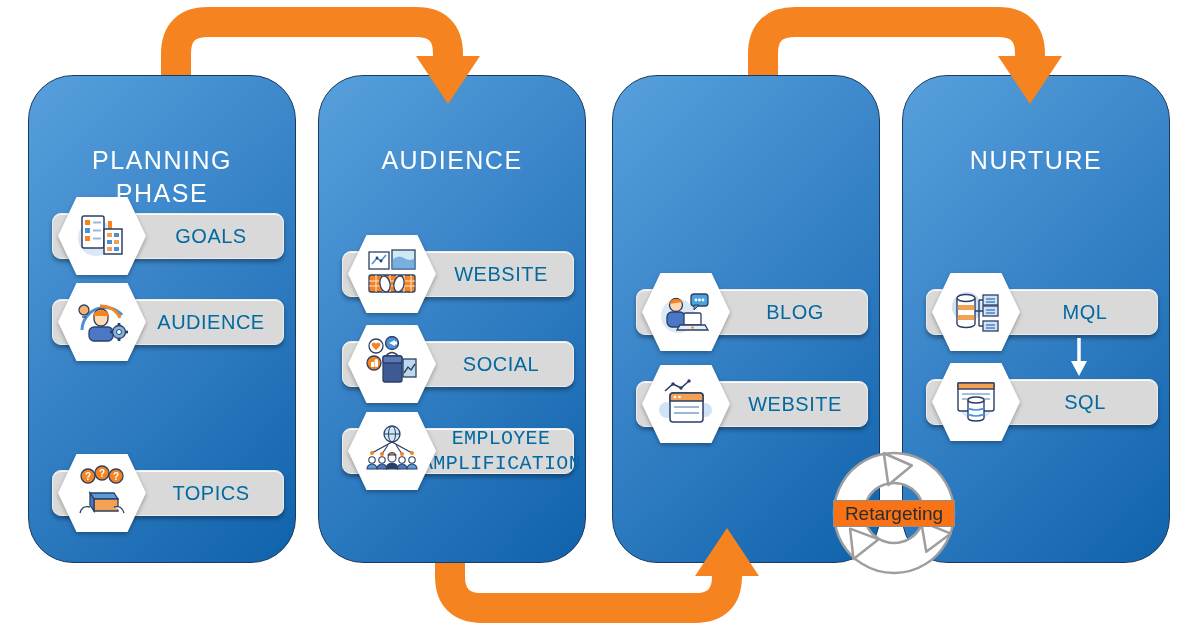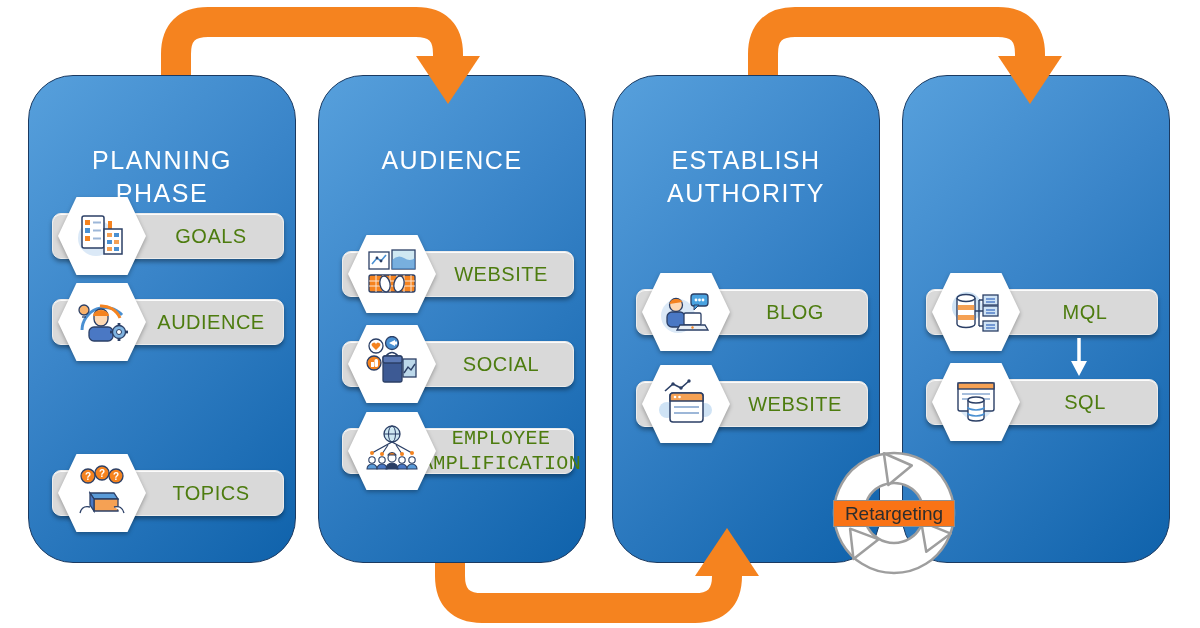--- a/index.html
+++ b/index.html
@@ -15,21 +15,21 @@
   #card-1{left:28px;} #card-2{left:318px;} #card-3{left:612px;} #card-4{left:902px;}
 
   .card-title{position:absolute;top:32px;left:0;width:100%;text-align:center;color:#ffffff;
               font-size:25px;line-height:33px;letter-spacing:1.5px;font-weight:400;margin-top:36px;}
 
   .row{position:absolute;left:23px;width:232px;height:46px;}
   .pill{position:absolute;left:0;top:0;right:0;bottom:0;background:#d9d9d9;border-radius:9px;
         border:1px solid #ececec;box-sizing:border-box;
         box-shadow:0 3px 4px rgba(0,0,0,0.35), inset 0 1px 0 rgba(255,255,255,0.9);}
   .pill-label{position:absolute;left:92px;right:6px;top:0;bottom:0;display:flex;align-items:center;
-              justify-content:center;text-align:center;font-size:20px;color:#4d7c0f;letter-spacing:0.5px;}
+              justify-content:center;text-align:center;font-size:20px;color:#0369a1;letter-spacing:0.5px;}
   .row.compact .pill-label{font-size:20px;line-height:1.25;letter-spacing:0.3px;font-family:Liberation Mono, monospace;}
   .hex{position:absolute;left:6px;top:-16px;width:88px;height:78px;z-index:2;
        filter:drop-shadow(0 2px 2px rgba(0,0,0,0.30));}
   .hex-shape{position:absolute;left:0;top:0;width:100%;height:100%;background:#ffffff;
              clip-path:polygon(0% 50%, 21% 0%, 79% 0%, 100% 50%, 79% 100%, 21% 100%);}
   .hex svg{position:absolute;left:16px;top:11px;}
 
   .retargeting{position:absolute;left:824px;top:440px;width:140px;height:146px;z-index:4;}
   .retarget-label{position:absolute;left:9px;right:9px;top:60px;height:27px;background:#f97316;
                   border:1px solid #8f8f8f;color:#2d2d2d;font-size:19px;display:flex;
@@ -211,24 +211,20 @@
             <circle cx="28" cy="35" r="4" fill="#fff"></circle>
               <path d="M24 32 a4.5 4.5 0 0 1 8 0 Z" fill="#f5831f"></path>
             <path d="M22 46 a6 6 0 0 1 12 0 Z" fill="#2b3f66"></path>
           </g>
         </svg>
       </div>
     </div>
   </div>
 
   <div class="card" id="card-3">
-    <div class="card-title">
-      <div>ESTABLISH</div>
-      <div>AUTHORITY</div>
-    </div>
     <div class="row" style="top:213px">
       <div class="pill">
         <span class="pill-label">BLOG</span>
       </div>
       <div class="hex">
         <div class="hex-shape"></div>
         <svg width="56" height="56" viewBox="0 0 56 56">
           <circle cx="20" cy="32" r="17" fill="#dbe9f7"></circle>
           <circle cx="18" cy="21" r="6.5" fill="#ffd9b3" stroke="#2b3f66" stroke-width="1.3"></circle>
           <path d="M11.5 20 a7 6 0 0 1 13 -2 Z" fill="#f5831f"></path>
@@ -263,20 +259,21 @@
             <circle cx="21.5" cy="21" r="1.3" fill="#fff"></circle>
           <line x1="16" y1="31" x2="41" y2="31" stroke="#9db7d8" stroke-width="2"></line>
           <line x1="16" y1="37" x2="41" y2="37" stroke="#9db7d8" stroke-width="2"></line>
         </svg>
       </div>
     </div>
   </div>
 
   <div class="card" id="card-4">
     <div class="card-title">
+      <div>NURTURE</div>
     </div>
     <div class="row" style="top:213px">
       <div class="pill">
         <span class="pill-label">MQL</span>
       </div>
       <div class="hex">
         <div class="hex-shape"></div>
         <svg width="56" height="56" viewBox="0 0 56 56">
           <circle cx="19" cy="23" r="15" fill="#cfe3f5"></circle>
           <path d="M9 14 l0 26 a9 3.5 0 0 0 18 0 l0 -26" fill="#fff" stroke="#2b3f66" stroke-width="1.4"></path>

